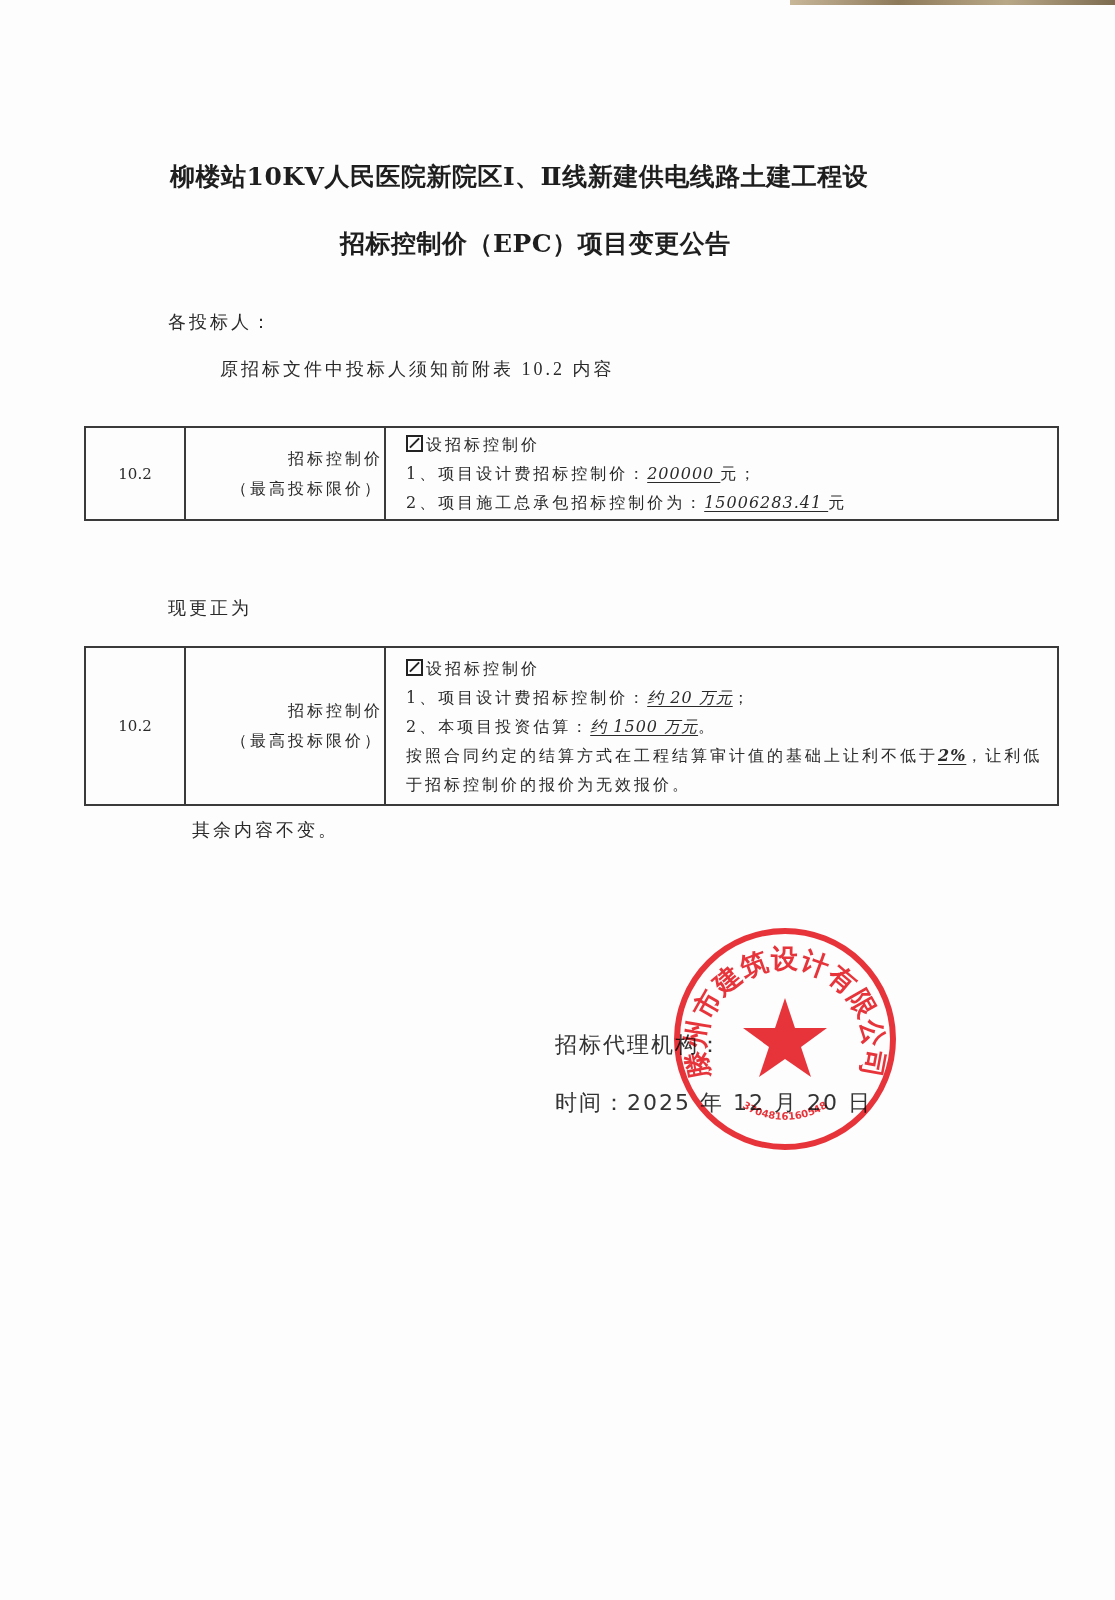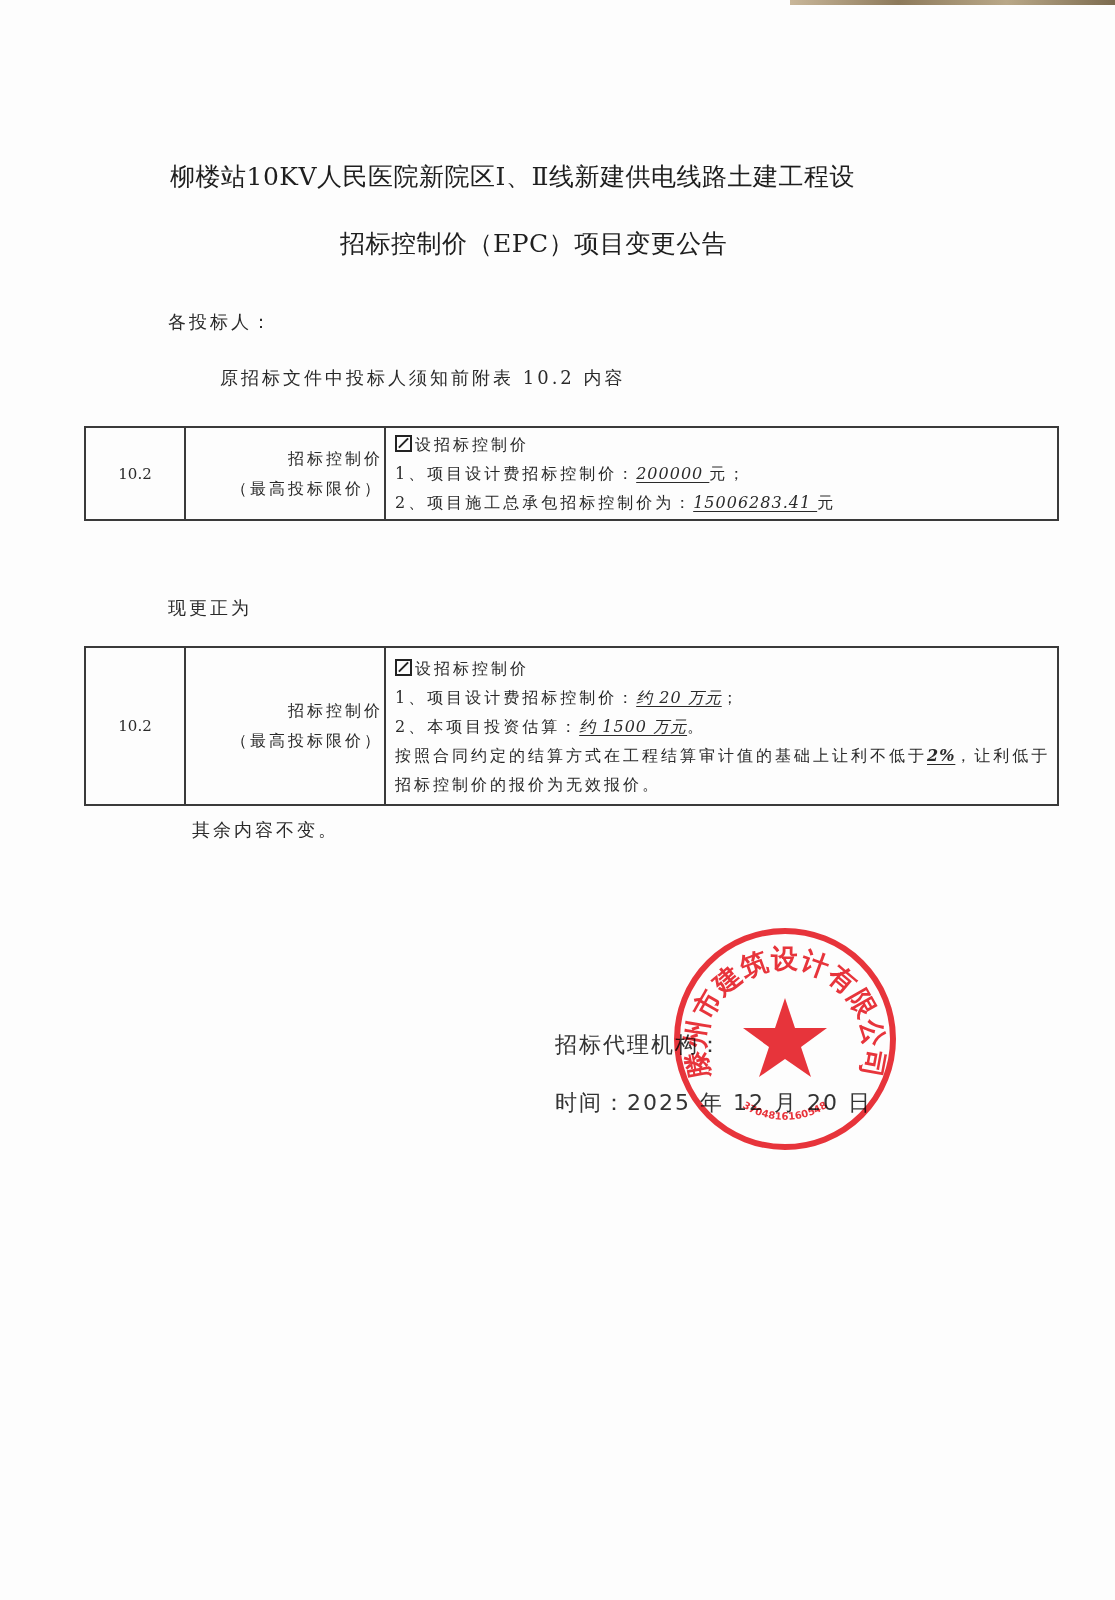--- a/index.html
+++ b/index.html
@@ -8,34 +8,34 @@
       background: #fdfdfd;
       font-family: "DejaVu Serif", "Liberation Serif", serif;
       color: #222;
     }
     .top-edge {
       position: absolute; left: 790px; top: 0; width: 325px; height: 5px;
       background: linear-gradient(90deg, #c9b79a, #8d7a5b, #b9a888, #7c6b4f);
     }
     .title {
       position: absolute; left: 0; width: 1040px; text-align: center;
-      font-family: "DejaVu Serif", serif; font-weight: normal; font-size: 25px;
+      font-family: "DejaVu Serif", serif; font-weight: bold; font-size: 25px;
       letter-spacing: 0.5px; color: #1e1e1e;
     }
     .title.l1 { top: 160px; left: 170px; width: 720px; text-align: left; }
     .title.l2 { top: 227px; left: 340px; width: 400px; text-align: left; }
     .para { position: absolute; font-size: 18px; color: #2a2a2a; letter-spacing: 3px; }
     table.notice {
       position: absolute; border-collapse: collapse; left: 84px; width: 975px;
       font-size: 16px; color: #2a2a2a;
     }
     table.notice td { border: 2px solid #3a3a3a; vertical-align: middle; }
     td.c-num { width: 96px; text-align: center; font-size: 15px; }
     td.c-item { width: 162px; text-align: right; line-height: 30px; letter-spacing: 3px; font-size: 16px; padding-left: 35px; }
-    td.c-content { padding: 2px 2px 2px 9px; line-height: 29px; letter-spacing: 3px; font-size: 16px; }
+    td.c-content { padding: 2px 2px 2px 20px; line-height: 29px; letter-spacing: 3px; font-size: 16px; }
     .chk {
       display: inline-block; width: 13px; height: 13px; border: 2px solid #222;
       vertical-align: -2px; margin-right: 3px; position: relative;
     }
     .chk::after {
       content: ""; position: absolute; left: 0; top: 5px; width: 13px; height: 2px;
       background: #222; transform: rotate(-45deg);
     }
     u.fill { text-decoration: underline; text-underline-offset: 3px; letter-spacing: 1px; font-style: italic; }
     u.fill.italic { font-style: italic; }
@@ -47,21 +47,21 @@
   </style>
 </head>
 <body>
 
 <div class="top-edge"></div>
 
 <div class="title l1">柳楼站10KV人民医院新院区Ⅰ、Ⅱ线新建供电线路土建工程设</div>
 <div class="title l2">招标控制价（EPC）项目变更公告</div>
 
 <div class="para" style="left:168px; top:310px;">各投标人：</div>
-<div class="para" style="left:220px; top:366px;">原招标文件中投标人须知前附表 10.2 内容</div>
+<div class="para" style="left:220px; top:357px;font-family:Liberation Serif, serif;">原招标文件中投标人须知前附表 10.2 内容</div>
 
 <table class="notice" style="top:426px; height:94px;">
   <tbody>
       <tr>
     <td class="c-num">10.2</td>
     <td class="c-item">
       <div>招标控制价</div>
       <div>（最高投标限价）</div>
     </td>
     <td class="c-content">

